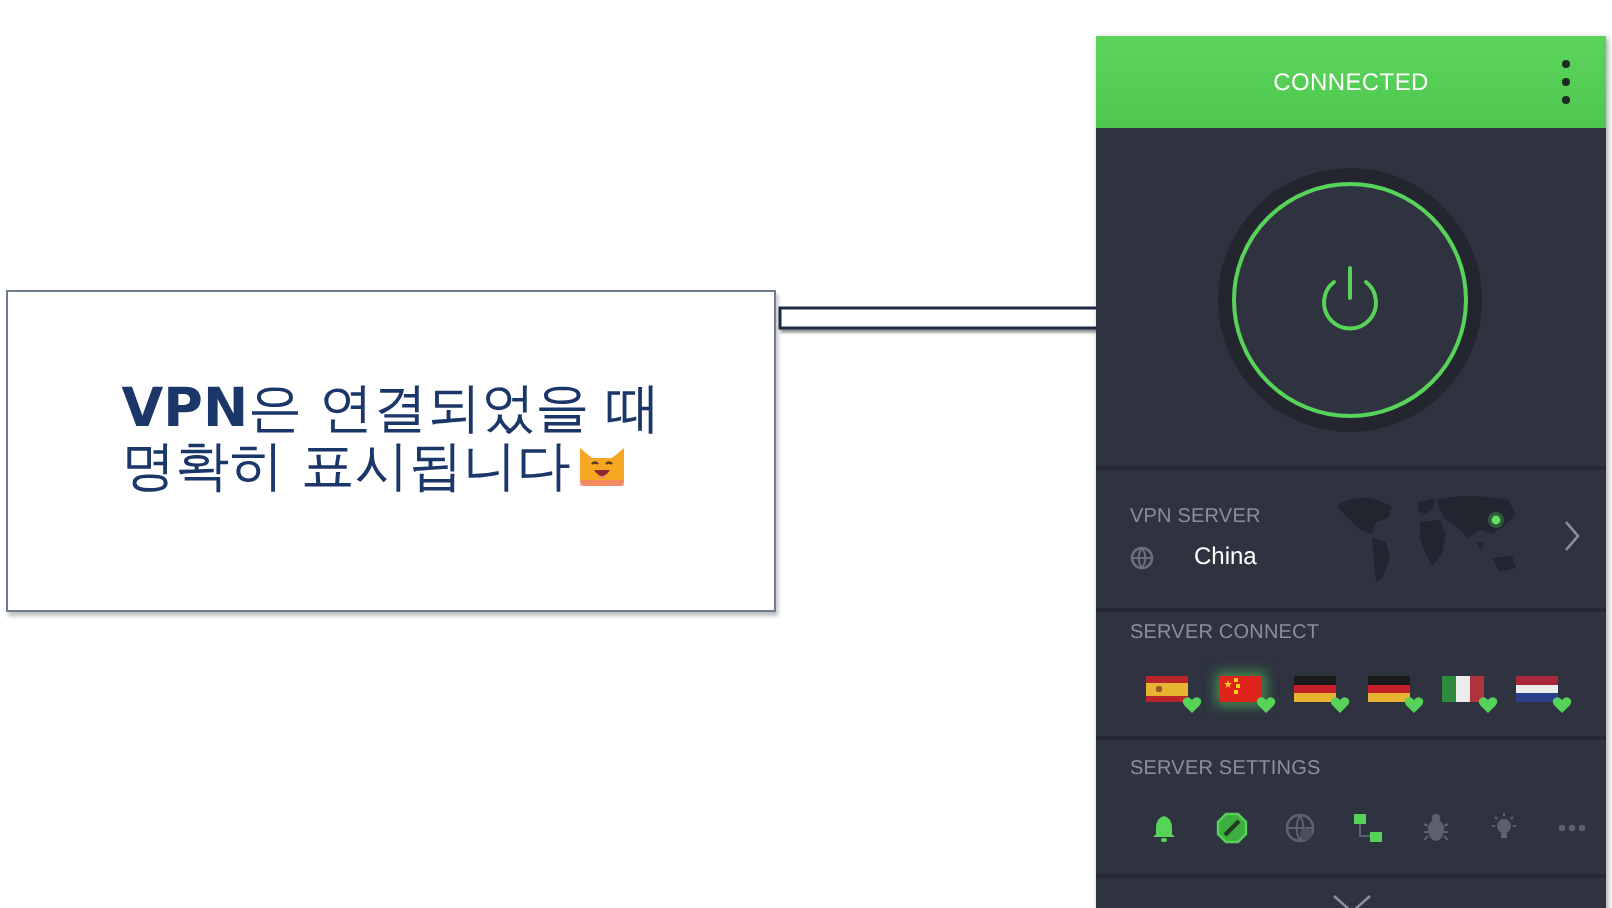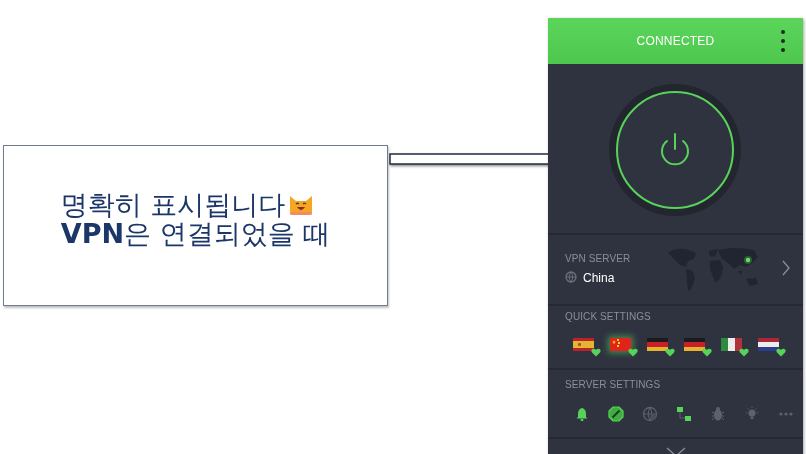--- a/index.html
+++ b/index.html
@@ -57,50 +57,50 @@
     display: flex; align-items: center; justify-content: center;
   }
 
   .divider { position: absolute; left: 0; width: 100%; height: 2px; background: #262933; }
 
   .section-label { position: absolute; left: 17px; color: #8a8f9c; font-size: 10px; letter-spacing: 0.1px; }
 
   .server-row { position: absolute; left: 0; top: 217px; width: 100%; height: 70px; }
   .server-name {
     position: absolute; left: 17px; top: 36px; color: #ffffff; font-size: 12px;
-    display: flex; align-items: flex-start; gap: 6px;
+    display: flex; align-items: flex-end; gap: 20px;
   }
   .map { position: absolute; left: 118px; top: 10px; width: 100px; height: 52px; }
   .chev-right { position: absolute; right: 12px; top: 24px; }
 
   .flags { position: absolute; left: 25px; top: 320px; display: flex; gap: 16px; }
   .flag-wrap { position: relative; width: 21px; height: 14px; }
   .flag { width: 21px; height: 13px; position: relative; overflow: hidden; }
   .flag.selected { box-shadow: 0 0 6px 2px rgba(88,211,90,0.55); }
   .fav { position: absolute; right: -7px; bottom: -5px; }
 
   .settings { position: absolute; left: 24px; top: 386px; display: flex; gap: 14px; align-items: center; }
   .setting { width: 20px; height: 20px; display: flex; align-items: center; justify-content: center; }
 
   .expand { position: absolute; left: 118px; top: 428px; }
 </style>
 </head>
 <body>
 
 <div class="callout">
   <div class="callout-text">
+    <div><span class="strong">VPN</span><span>은 연결되었을 때</span></div>
     <div><span>명확히 표시됩니다</span><svg class="emoji-cat" viewBox="0 0 26 22">
         <path d="M2 2 L8 7 L18 7 L24 2 L24 18 Q24 21 21 21 L5 21 Q2 21 2 18 Z" fill="#f5a623"></path>
         <path d="M8 10 Q9.5 8.5 11 10" stroke="#5a3a1a" stroke-width="1.2" fill="none"></path>
         <path d="M15 10 Q16.5 8.5 18 10" stroke="#5a3a1a" stroke-width="1.2" fill="none"></path>
         <path d="M9 13 Q13 19 17 13 Z" fill="#8a2a2a"></path>
         <path d="M11 16 Q13 18 15 16 Z" fill="#f27a8a"></path>
         <rect x="2" y="18" width="22" height="3" fill="#f27a8a" opacity="0.6"></rect>
       </svg></div>
-    <div><span class="strong">VPN</span><span>은 연결되었을 때</span></div>
   </div>
 </div>
 
 <svg class="arrow" viewBox="0 0 228 50">
   <defs>
     <filter id="sh" x="-5%" y="-20%" width="110%" height="150%">
       <feDropShadow dx="1" dy="1.5" stdDeviation="0.8" flood-color="#000" flood-opacity="0.45"></feDropShadow>
     </filter>
   </defs>
   <path d="M2 19 L190 19 L178 5 L193 5 L222 24 L193 43 L178 43 L190 29 L2 29 Z" fill="#ffffff" stroke="#1f2c44" stroke-width="1.5" filter="url(#sh)"></path>
@@ -149,21 +149,21 @@
       <circle cx="82" cy="15" r="4" fill="#58d35a" opacity="0.3"></circle>
       <circle cx="82" cy="15" r="2.2" fill="#5fe35f"></circle>
     </svg>
     <svg class="chev-right" width="10" height="18" viewBox="0 0 10 18">
       <path d="M2 2 L8 9 L2 16" stroke="#8a8f9c" stroke-width="1.3" fill="none"></path>
     </svg>
   </div>
 
   <div class="divider" style="top:286px"></div>
 
-  <div class="section-label" style="top:293px">QUICK SETTINGS</div>
+  <div class="section-label" style="top:293px">SERVER CONNECT</div>
   <div class="flags">
     <div class="flag-wrap">
       <div class="flag" style="background:linear-gradient(#b8242a 0 25%,#e6b430 25% 75%,#b8242a 75%)">
         <div style="position:absolute;left:5px;top:5px;width:3px;height:3px;background:#a0522d;border-radius:1px"></div>
       </div>
       <svg class="fav" width="10" height="9" viewBox="0 0 10 9">
           <path d="M5 8.5 L1 4.5 Q-0.5 2 1.5 1 Q3.5 0 5 2 Q6.5 0 8.5 1 Q10.5 2 9 4.5 Z" fill="#58d35a"></path>
         </svg>
     </div>
     <div class="flag-wrap">

